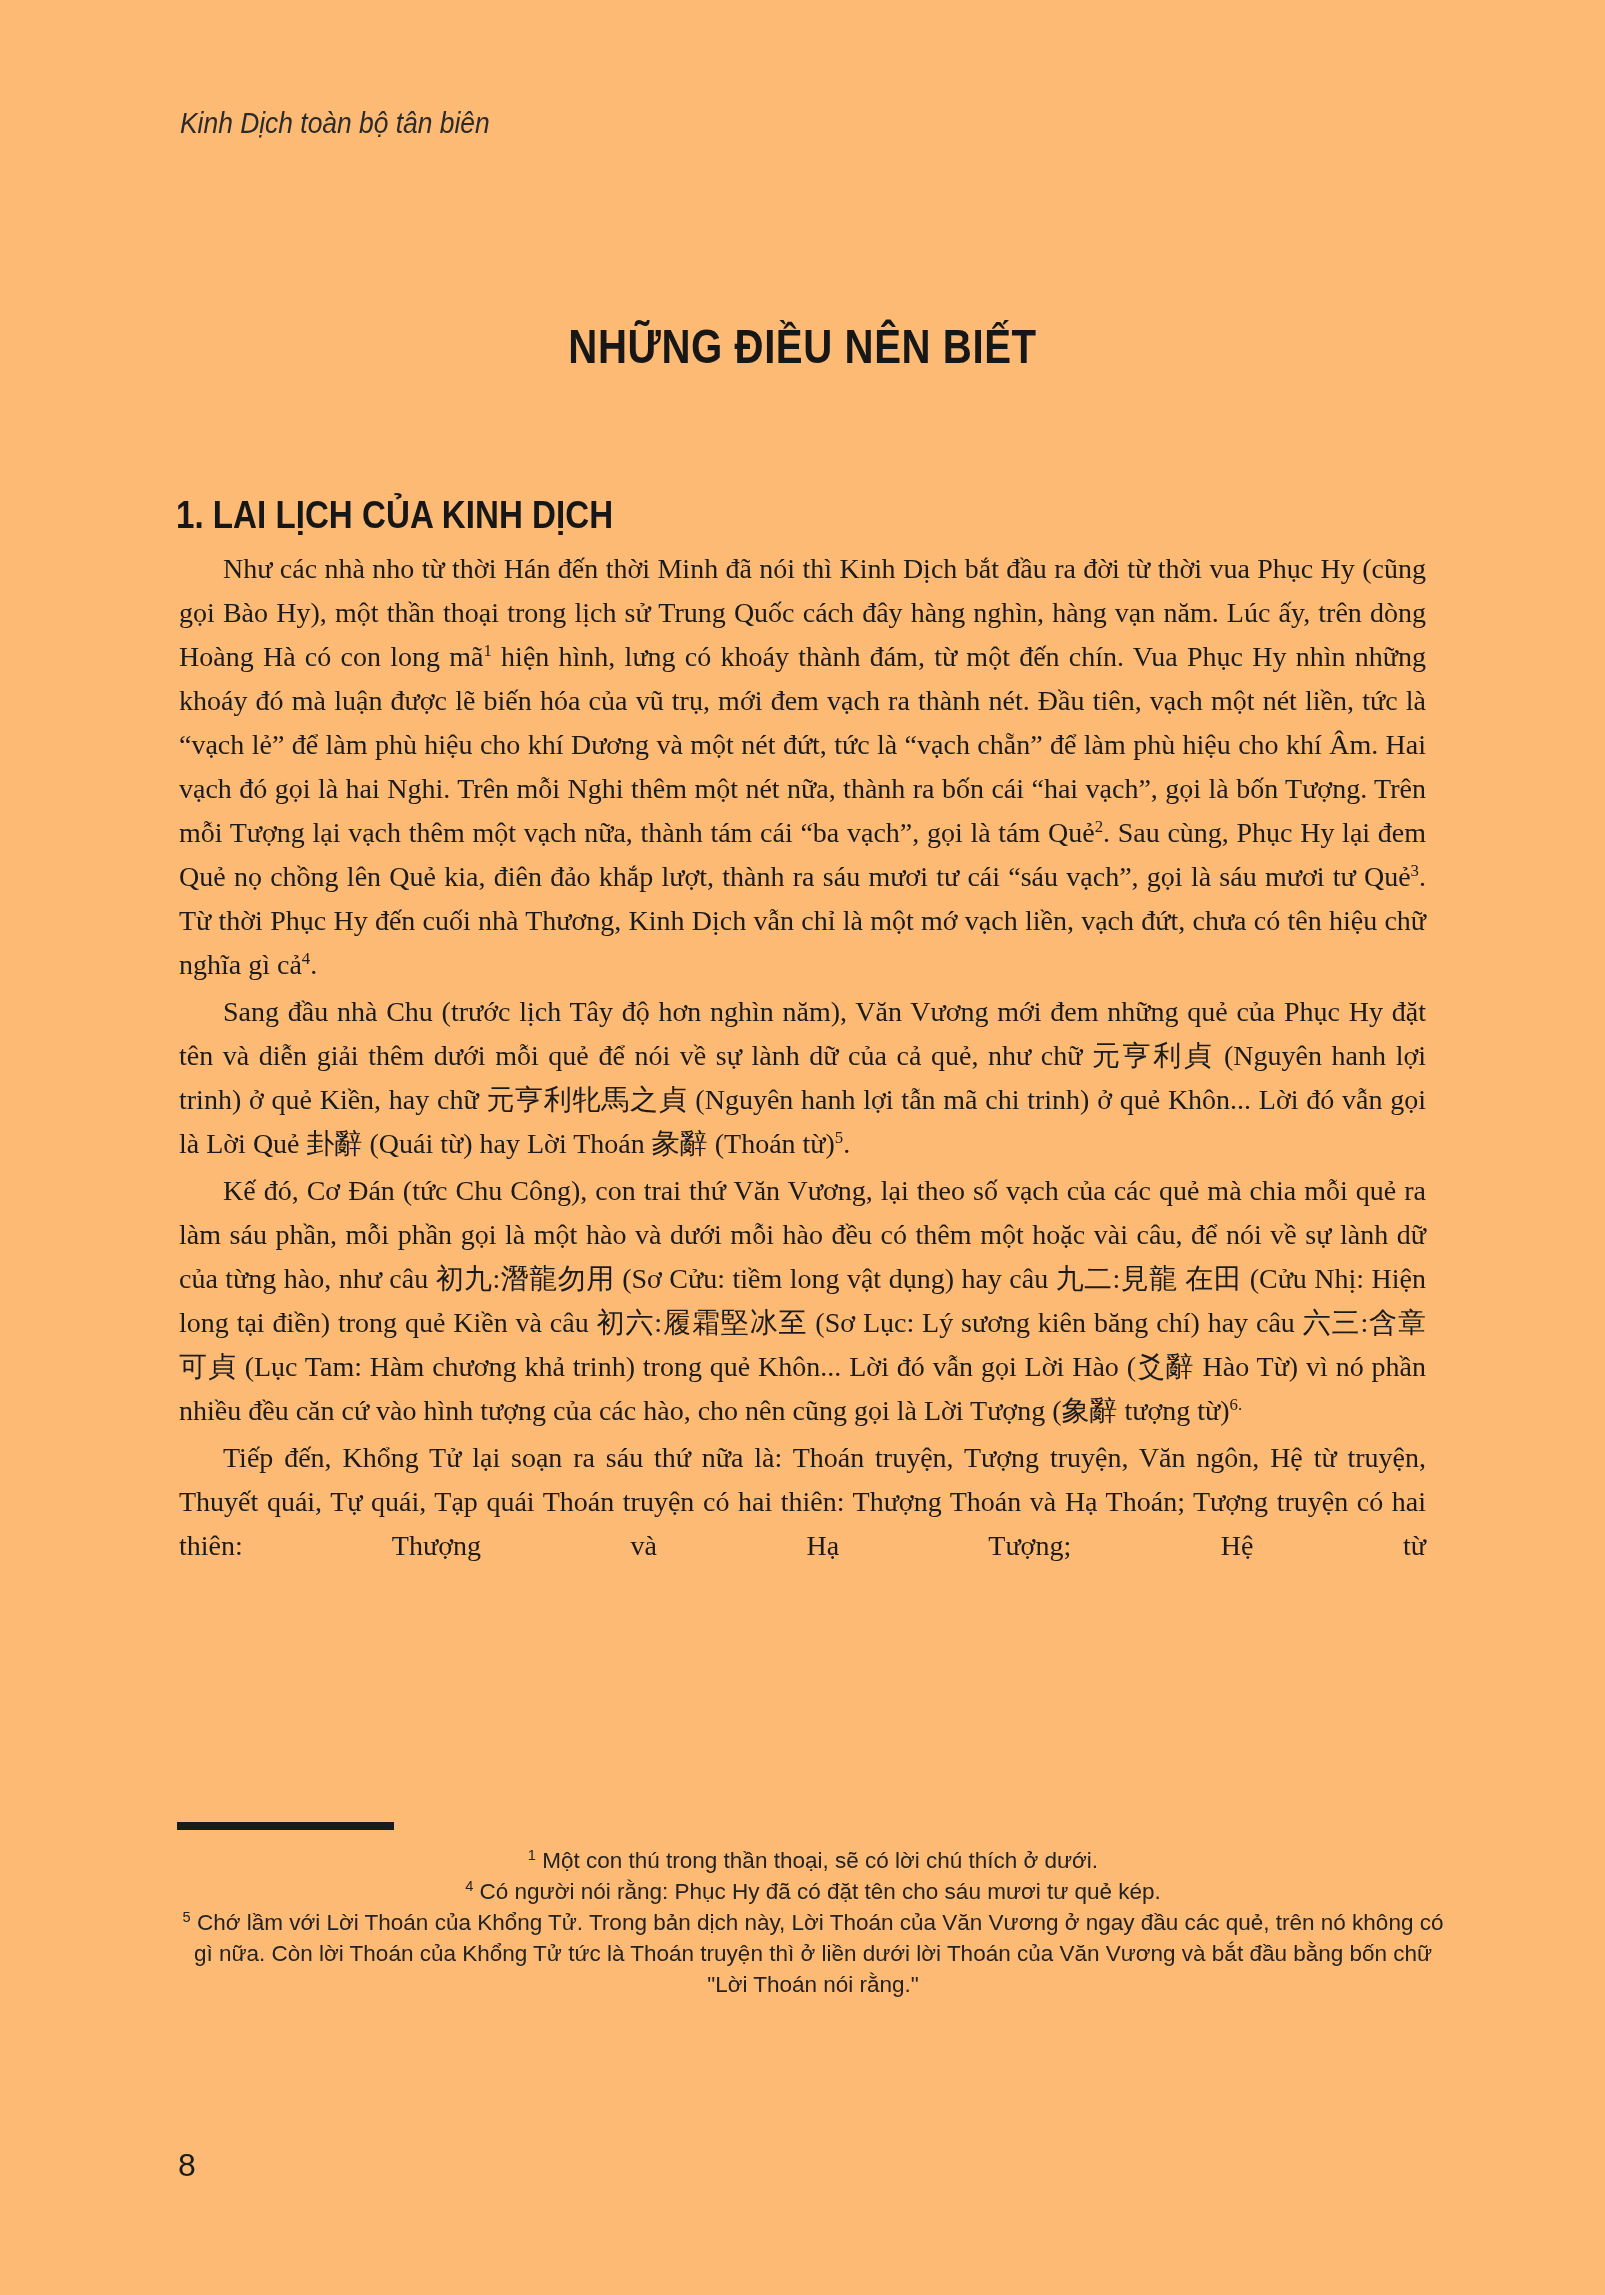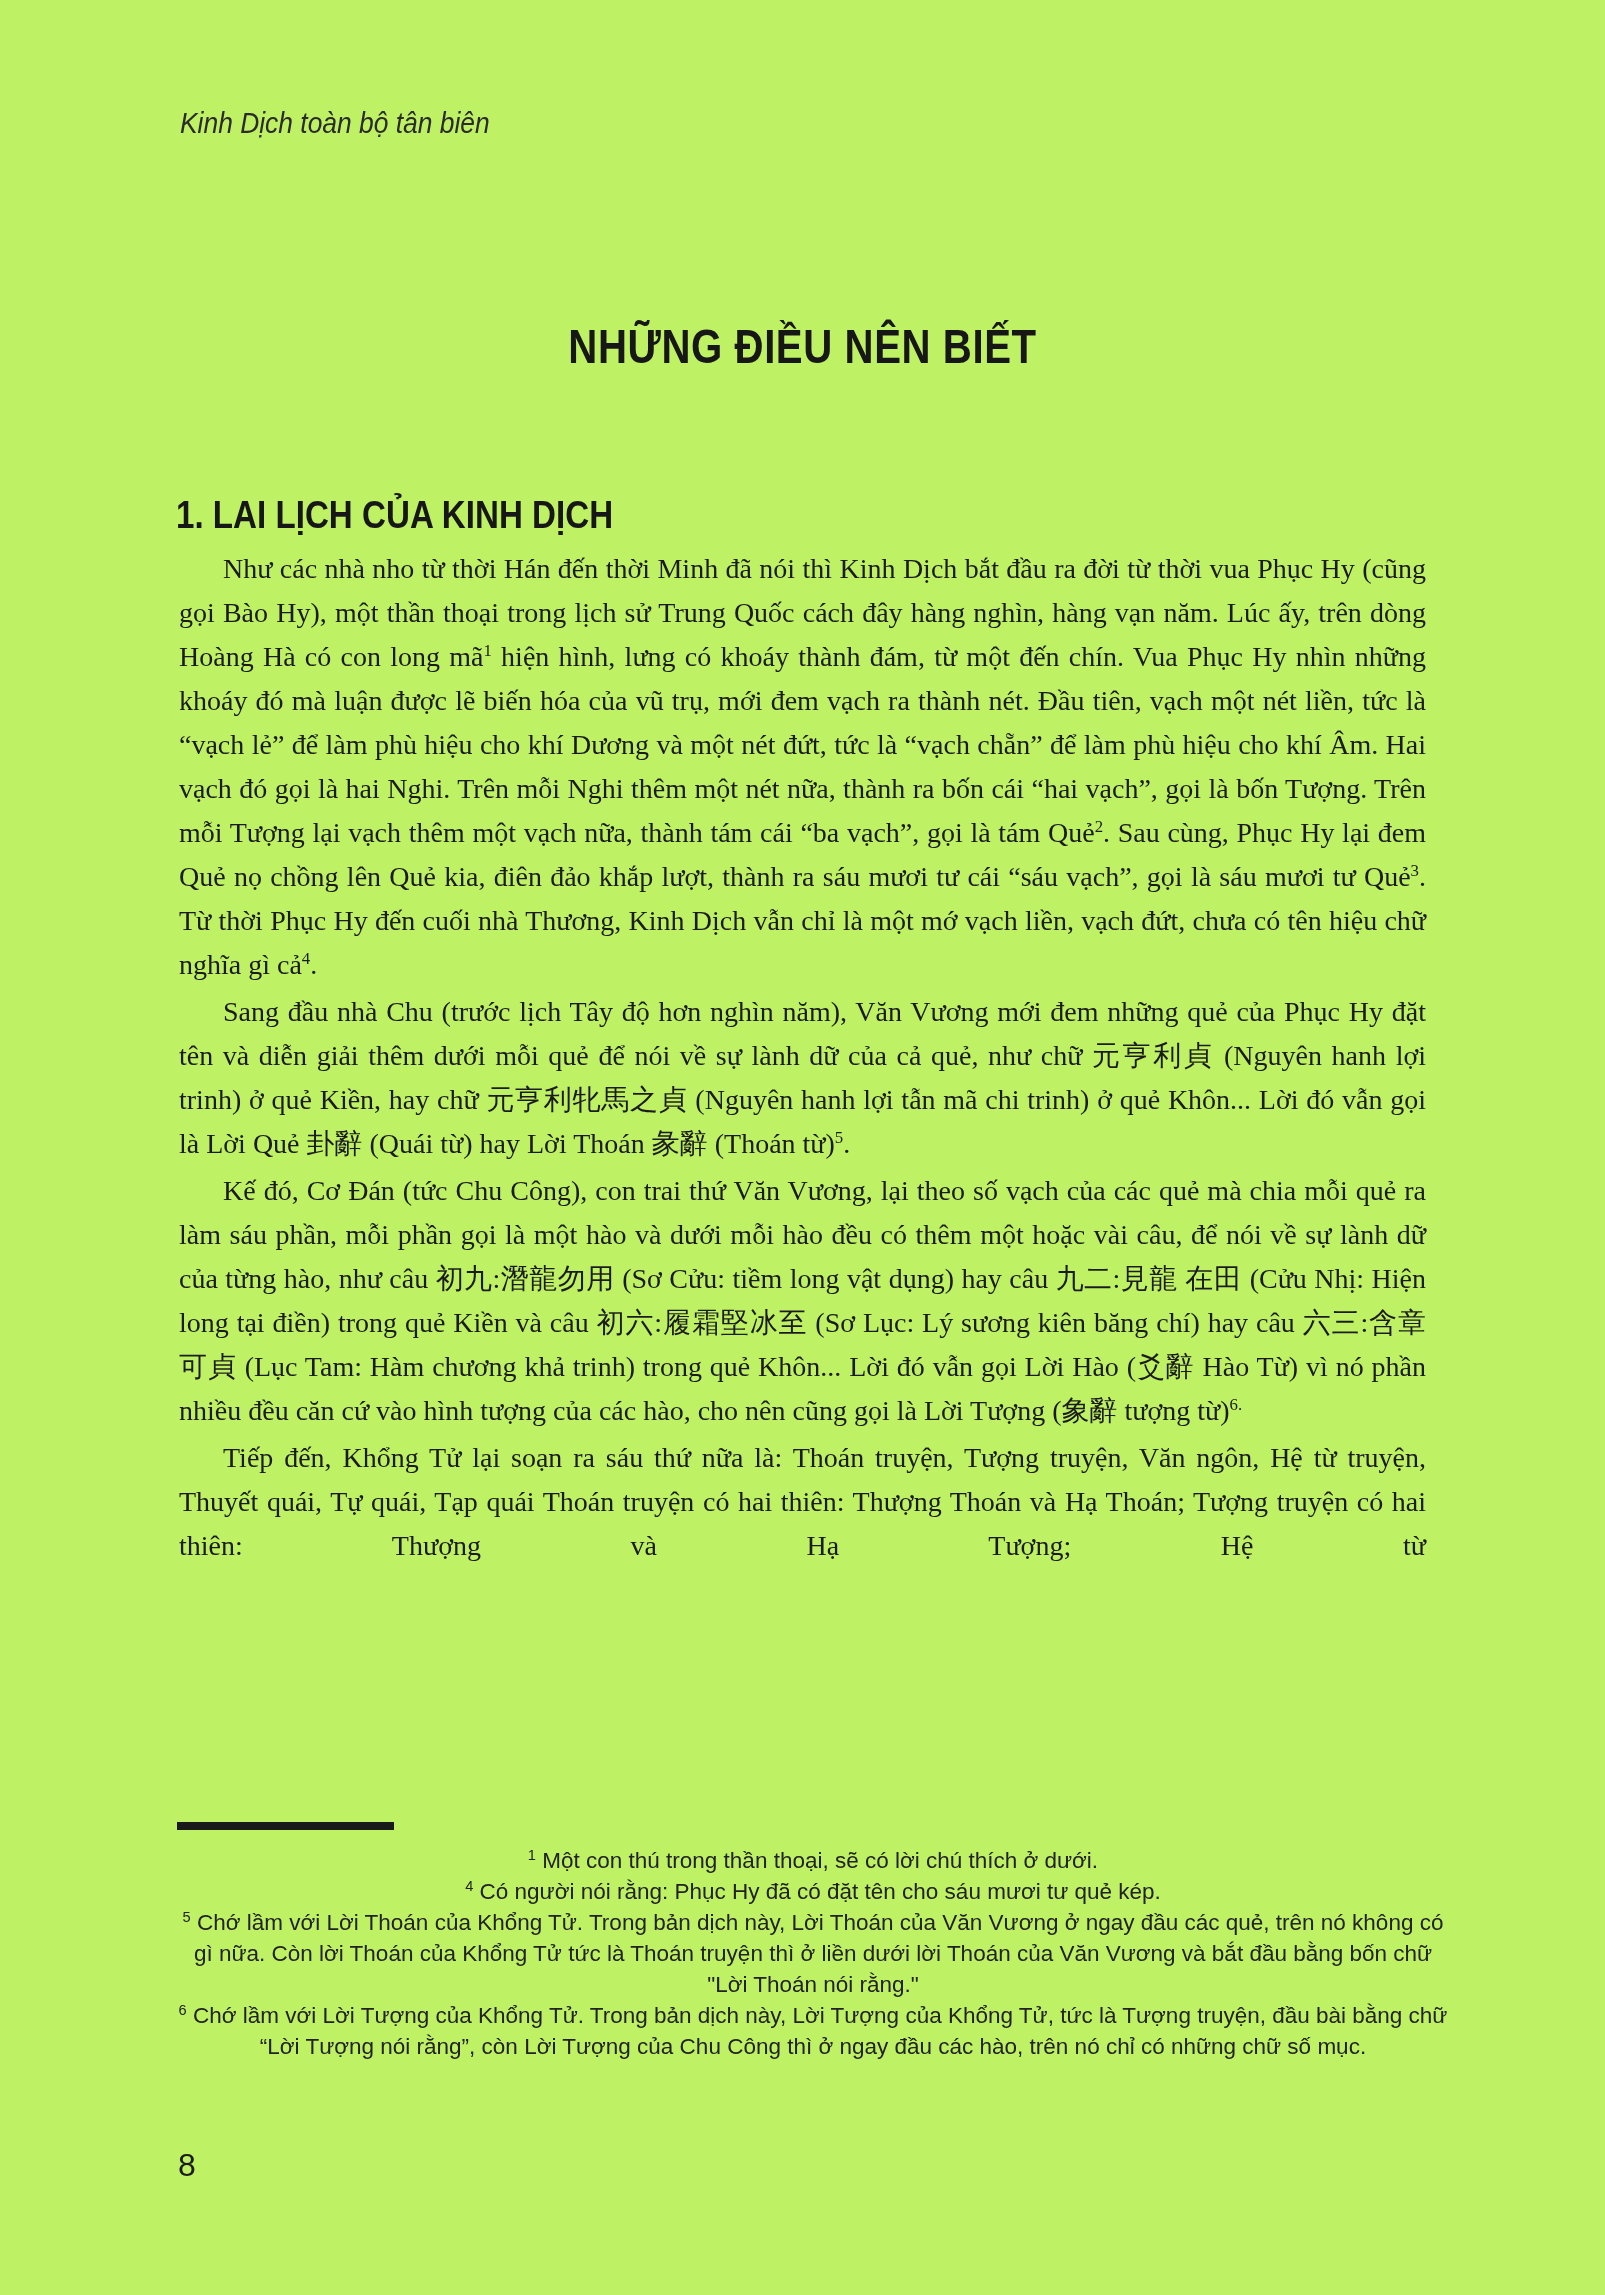--- a/index.html
+++ b/index.html
@@ -4,21 +4,21 @@
 <style>
   html, body {
     margin: 0;
     padding: 0;
     background: #ffffff;
   }
   .page {
     position: relative;
     width: 1605px;
     height: 2295px;
-    background: #bef264;
+    background: #fdba74;
     color: #1b1b1b;
     overflow: hidden;
   }
   .running-header {
     position: absolute;
     left: 180px;
     top: 104px;
     font-family: "Liberation Sans", "DejaVu Sans", sans-serif;
     font-style: italic;
     font-size: 30px;
@@ -135,18 +135,17 @@
       <p>Kế đó, Cơ Đán (tức Chu Công), con trai thứ Văn Vương, lại theo số vạch của các quẻ mà chia mỗi quẻ ra làm sáu phần, mỗi phần gọi là một hào và dưới mỗi hào đều có thêm một hoặc vài câu, để nói về sự lành dữ của từng hào, như câu 初九:潛龍勿用 (Sơ Cửu: tiềm long vật dụng) hay câu 九二:見龍 在田 (Cửu Nhị: Hiện long tại điền) trong quẻ Kiền và câu 初六:履霜堅冰至 (Sơ Lục: Lý sương kiên băng chí) hay câu 六三:含章可貞 (Lục Tam: Hàm chương khả trinh) trong quẻ Khôn... Lời đó vẫn gọi Lời Hào (爻辭 Hào Từ) vì nó phần nhiều đều căn cứ vào hình tượng của các hào, cho nên cũng gọi là Lời Tượng (象辭 tượng từ)<sup>6.</sup></p>
       <p class="cont">Tiếp đến, Khổng Tử lại soạn ra sáu thứ nữa là: Thoán truyện, Tượng truyện, Văn ngôn, Hệ từ truyện, Thuyết quái, Tự quái, Tạp quái Thoán truyện có hai thiên: Thượng Thoán và Hạ Thoán; Tượng truyện có hai thiên: Thượng và Hạ Tượng; Hệ từ</p>
     </div>
 
   <div class="footnote-rule"></div>
 
   <div class="footnotes">
       <div class="footnote"><sup>1</sup> Một con thú trong thần thoại, sẽ có lời chú thích ở dưới.</div>
       <div class="footnote"><sup>4</sup> Có người nói rằng: Phục Hy đã có đặt tên cho sáu mươi tư quẻ kép.</div>
       <div class="footnote"><sup>5</sup> Chớ lầm với Lời Thoán của Khổng Tử. Trong bản dịch này, Lời Thoán của Văn Vương ở ngay đầu các quẻ, trên nó không có gì nữa. Còn lời Thoán của Khổng Tử tức là Thoán truyện thì ở liền dưới lời Thoán của Văn Vương và bắt đầu bằng bốn chữ "Lời Thoán nói rằng."</div>
-      <div class="footnote"><sup>6</sup> Chớ lầm với Lời Tượng của Khổng Tử. Trong bản dịch này, Lời Tượng của Khổng Tử, tức là Tượng truyện, đầu bài bằng chữ “Lời Tượng nói rằng”, còn Lời Tượng của Chu Công thì ở ngay đầu các hào, trên nó chỉ có những chữ số mục.</div>
     </div>
 
   <div class="page-number">8</div>
 </div>
 
 
 </body></html>

